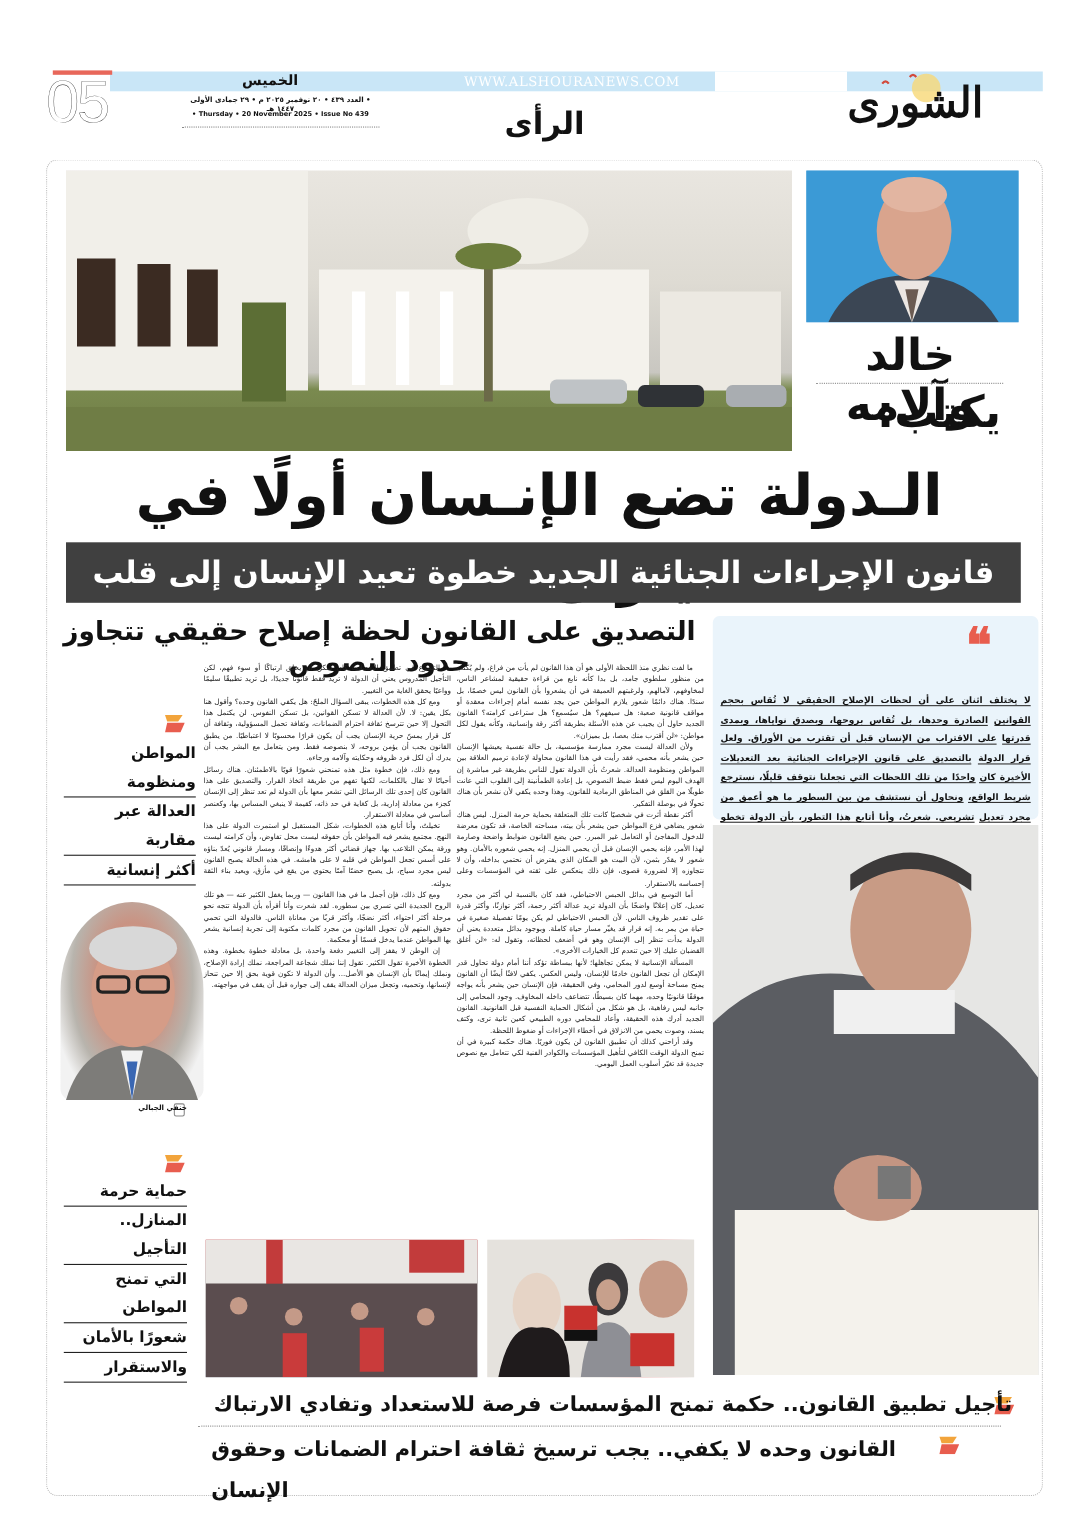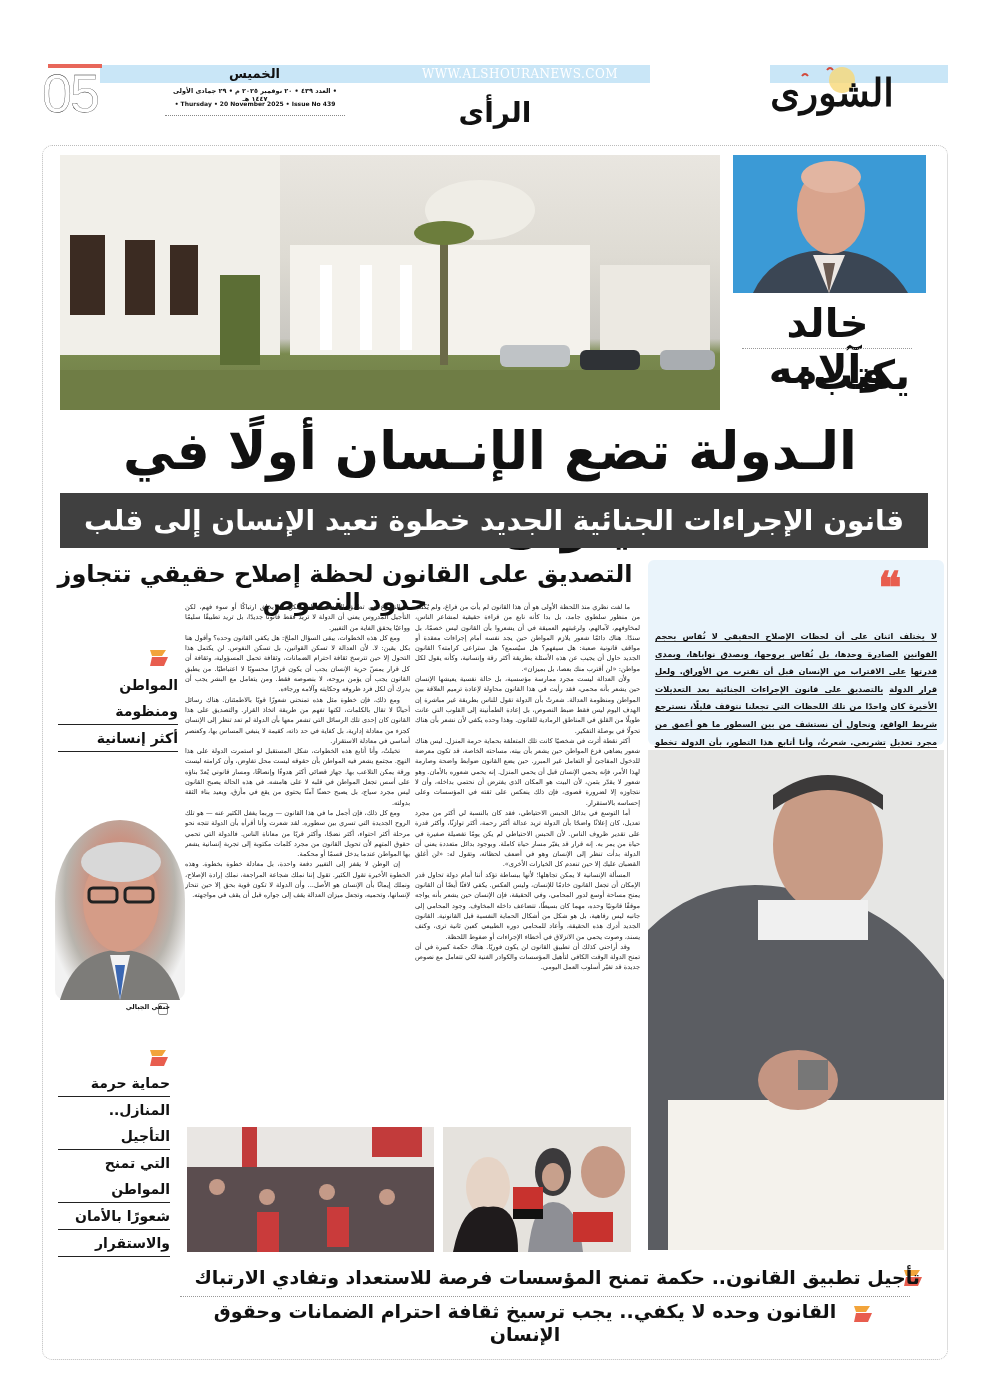--- a/index.html
+++ b/index.html
@@ -6,21 +6,21 @@
   html, body { width: 988px; height: 1400px; background: #ffffff; overflow: hidden; }
   body { position: relative; font-family: "DejaVu Sans", sans-serif; color: #111; }
   .abs { position: absolute; }
 
   
   .hdr-band { left: 100px; top: 65px; width: 848px; height: 18px; background: #c9e6f7; }
   .hdr-band-gap { left: 650px; top: 65px; width: 120px; height: 18px; background: #fff; }
   .url { left: 400px; top: 65px; width: 240px; height: 32px; line-height: 18px; text-align: center; color: #fff; font-family: "DejaVu Serif", serif; font-size: 12px; letter-spacing: 0.5px; }
   .page-num-red { left: 48px; top: 64px; width: 54px; height: 4px; background: #e8675a; }
   .page-num { left: 42px; top: 62px; font-family: "Liberation Sans", sans-serif; font-size: 54px; font-weight: 200; color: #222; letter-spacing: -2px; -webkit-text-stroke: 0.3px #222; color: transparent; }
-  .day { left: 220px; top: 65px; width: 60px; height: 18px; line-height: 18px; text-align: right; font-size: 13px; font-weight: bold; direction: rtl; }
+  .day { left: 220px; top: 65px; width: 60px; height: 18px; line-height: 18px; text-align: left; font-size: 13px; font-weight: bold; direction: rtl; }
   .dateline-ar { left: 165px; top: 87px; width: 180px; font-size: 6.5px; font-weight: bold; direction: rtl; text-align: center; border-bottom: 1px dotted #888; padding-bottom: 12px; }
   .dateline-en { left: 165px; top: 100px; width: 180px; font-size: 6px; font-weight: bold; text-align: center; }
   .logo { left: 772px; top: 62px; width: 120px; height: 56px; }
   .section { left: 440px; top: 96px; width: 110px; text-align: center; font-size: 28px; font-weight: bold; direction: rtl; }
 
   .frame { left: 42px; top: 145px; width: 906px; height: 1215px; border: 1px dotted #bbb; border-radius: 10px; }
 
   
   .photo { overflow: hidden; }
   .parliament { left: 60px; top: 155px; width: 660px; height: 255px; background: linear-gradient(180deg,#e9e6e0 0%,#dedbd3 40%,#c9c7c1 72%,#7a8a4f 78%,#6d7a44 100%); }
@@ -56,21 +56,21 @@
   .portrait2 { left: 55px; top: 820px; width: 130px; height: 180px; border-radius: 50% 50% 10px 10px / 45% 45% 10px 10px; background: radial-gradient(ellipse at 50% 40%, #d7a38f 0%, #c99383 35%, #b8b4ad 60%, #f2f2f2 80%); }
   .caption2 { left: 100px; top: 1003px; width: 70px; direction: rtl; text-align: right; font-size: 6.5px; font-weight: bold; }
   .caption2-box { left: 158px; top: 1003px; width: 10px; height: 12px; border: 1px solid #888; border-radius: 2px; }
 
   .sisi { left: 648px; top: 750px; width: 296px; height: 500px; background: linear-gradient(180deg,#efefef 0%,#d9d9d9 30%,#6f6f6f 55%,#505050 75%,#e8e8e4 88%,#f3f2ee 100%); }
   .crowd { left: 187px; top: 1127px; width: 247px; height: 125px; background: linear-gradient(180deg,#b84242 0%,#6b5b58 30%,#524848 55%,#7b6a6a 75%,#3f3a4a 100%); }
   .women { left: 443px; top: 1127px; width: 188px; height: 125px; background: linear-gradient(90deg,#e7e3df 0%,#d8cfc6 30%,#b9b3ad 55%,#c74a45 75%,#d6d2cd 100%); }
 
   .bottom1 { left: 180px; top: 1262px; width: 740px; text-align: right; direction: rtl; font-size: 19px; font-weight: bold; line-height: 30px; }
   .bot-sep { left: 180px; top: 1296px; width: 730px; border-top: 1px dotted #999; }
-  .bottom2 { left: 180px; top: 1300px; width: 690px; text-align: center; direction: rtl; font-size: 19px; font-weight: bold; line-height: 23px; }
+  .bottom2 { left: 192px; top: 1300px; width: 690px; text-align: left; direction: rtl; font-size: 19px; font-weight: bold; line-height: 37px; }
   .mk3 { left: 902px; top: 1270px; }
   .mk4 { left: 852px; top: 1306px; }
 </style>
 </head>
 <body>
 
 <div class="abs hdr-band"></div>
 <div class="abs hdr-band-gap"></div>
 <div class="abs url">WWW.ALSHOURANEWS.COM</div>
 <div class="abs page-num-red"></div>
@@ -164,20 +164,21 @@
 </div>
 
 <div class="abs marker mk1">
   <svg width="20" height="16" viewBox="0 0 20 16">
       <path d="M2 0 H18 L14 6 H4 Z" fill="#f2a43b"></path>
       <path d="M4 7 H20 L16 16 H2 Z" fill="#e85d4e"></path>
     </svg>
 </div>
 <div class="abs side-callout call1">
   <div>المواطن ومنظومة</div>
+  <div>العدالة عبر مقاربة</div>
   <div>أكثر إنسانية</div>
 </div>
 
 <div class="abs portrait2">
   <svg width="130" height="180" viewBox="0 0 130 180">
     <path d="M5 180 Q20 130 65 130 Q110 130 125 180 Z" fill="#7d7c79"></path>
     <path d="M55 135 L65 180 L75 135 Z" fill="#f2f2f2"></path>
     <path d="M60 145 L65 180 L70 145 Z" fill="#3a67b3"></path>
     <ellipse cx="66" cy="82" rx="38" ry="50" fill="#d59c87"></ellipse>
     <ellipse cx="66" cy="42" rx="40" ry="20" fill="#d8d8d8"></ellipse>

